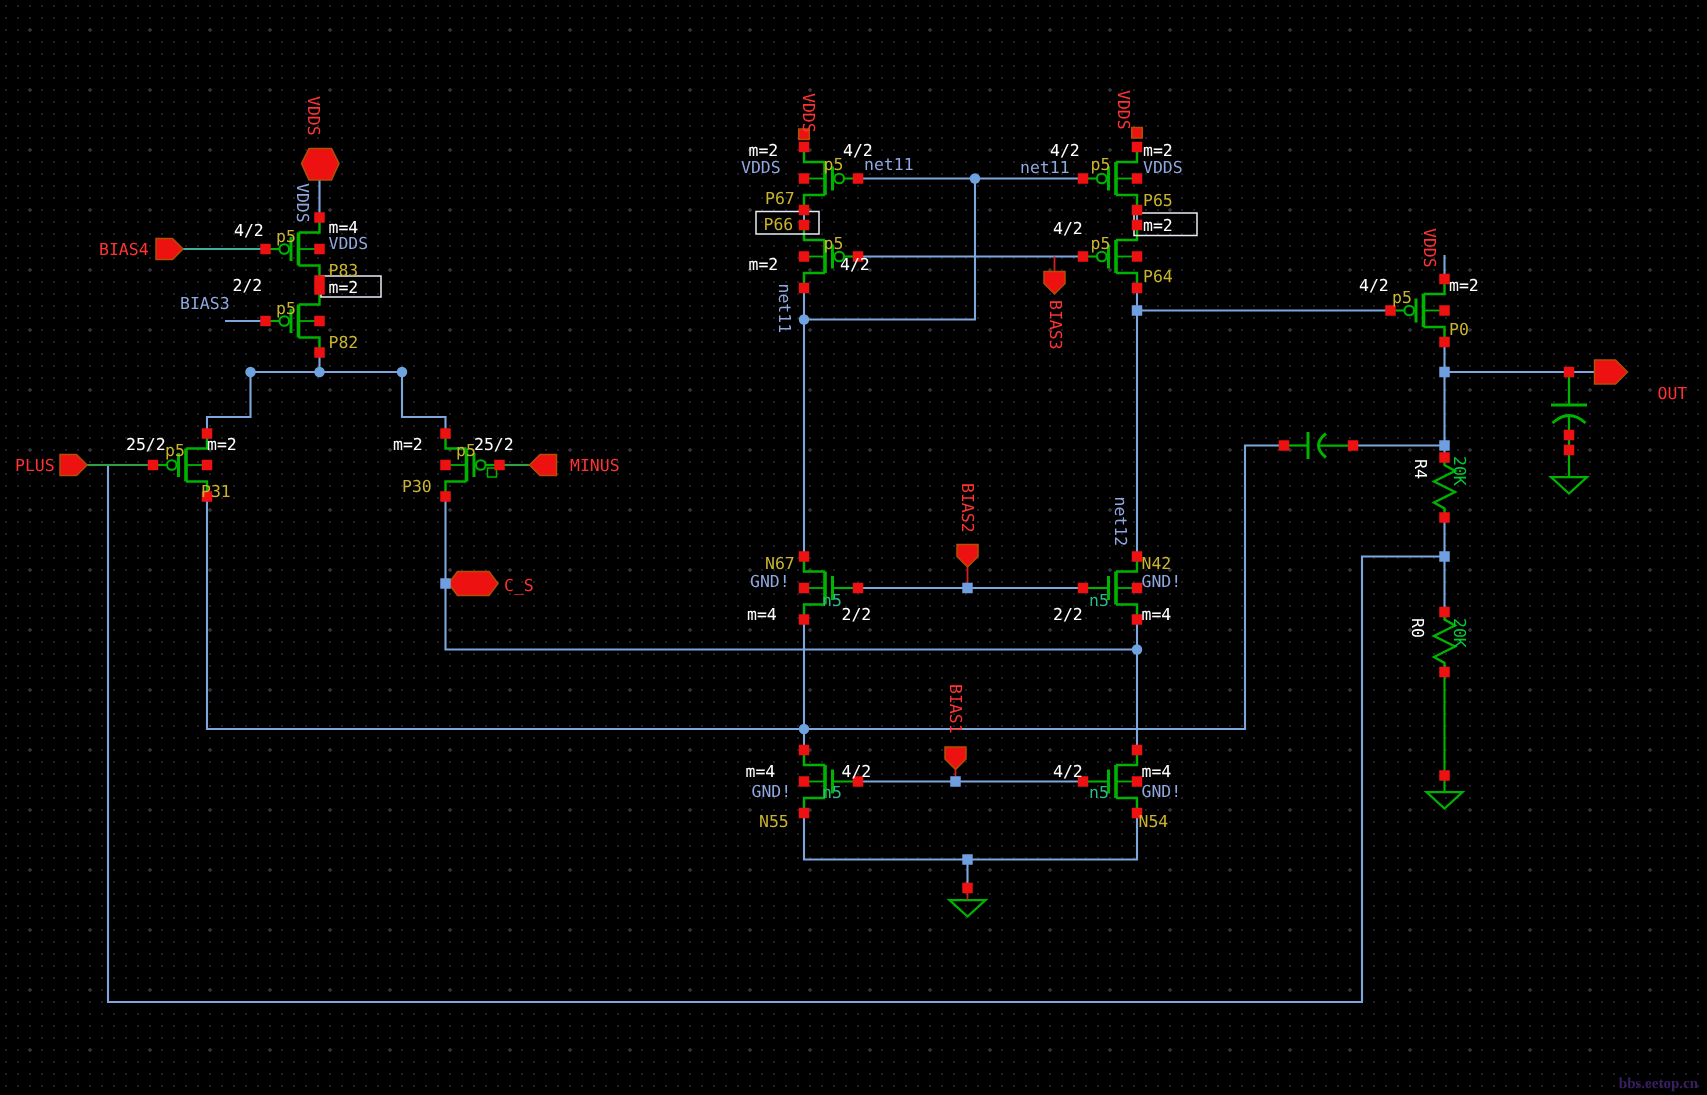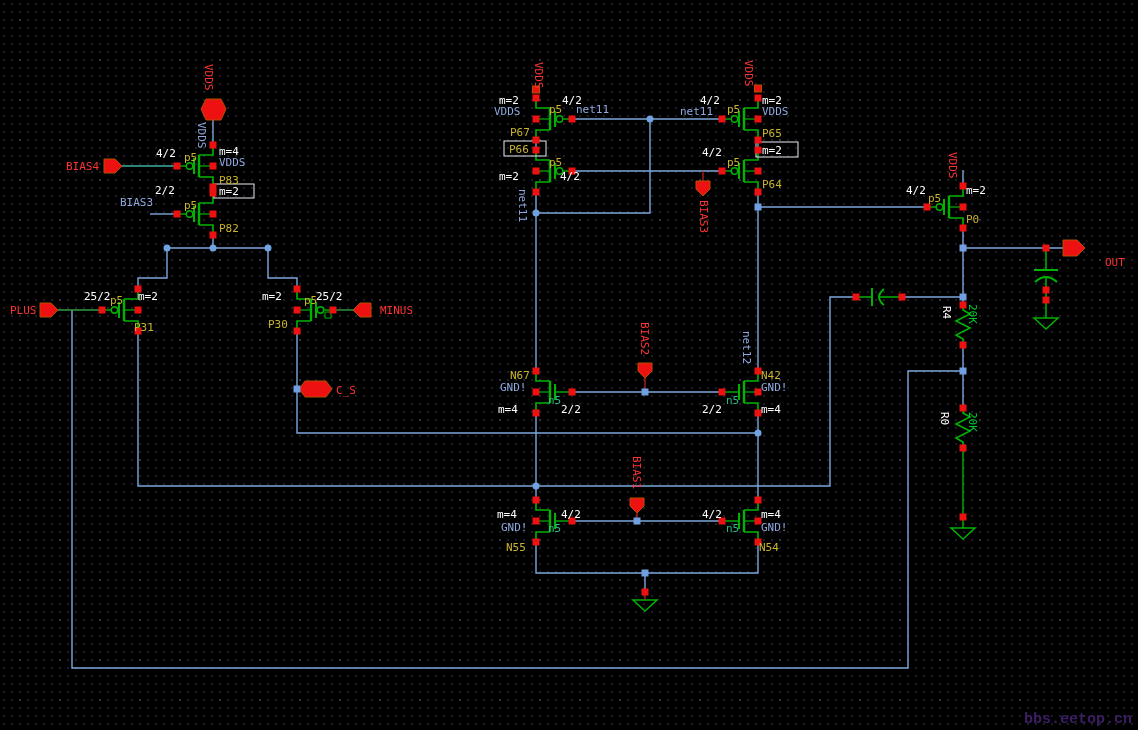--- a/index.html
+++ b/index.html
@@ -22,22 +22,22 @@
   .tn{fill:#2eb88a}
   .w{stroke:#7da7dc;stroke-width:1.4;fill:none}
   .wg{stroke:#2f9e44;stroke-width:1.4;fill:none}
   .wt{stroke:#3fae9e;stroke-width:1.4;fill:none}
   .ws{stroke:#cc2222;stroke-width:1.2;fill:none}
   .dev{stroke:#00b300;fill:none}
   .pin{fill:#ee1111;stroke:#b05000;stroke-width:1}
   .hbox{stroke:#e8ecf4;stroke-width:1;fill:none}
   .watermark{
     position:absolute;right:6px;bottom:2px;
-    color:#3b1e63;font-weight:bold;font-size:15px;
-    font-family:Liberation Mono, monospace;
+    color:#3b1e63;font-weight:bold;font-size:10px;
+    font-family:Liberation Serif, serif;
   }
 </style>
 </head>
 <body>
 
 <div class="stage">
 <svg width="1138" height="730" viewBox="0 0 1138 730">
 
   <g>
     <path class="w" d="M213,120 V145"></path>

